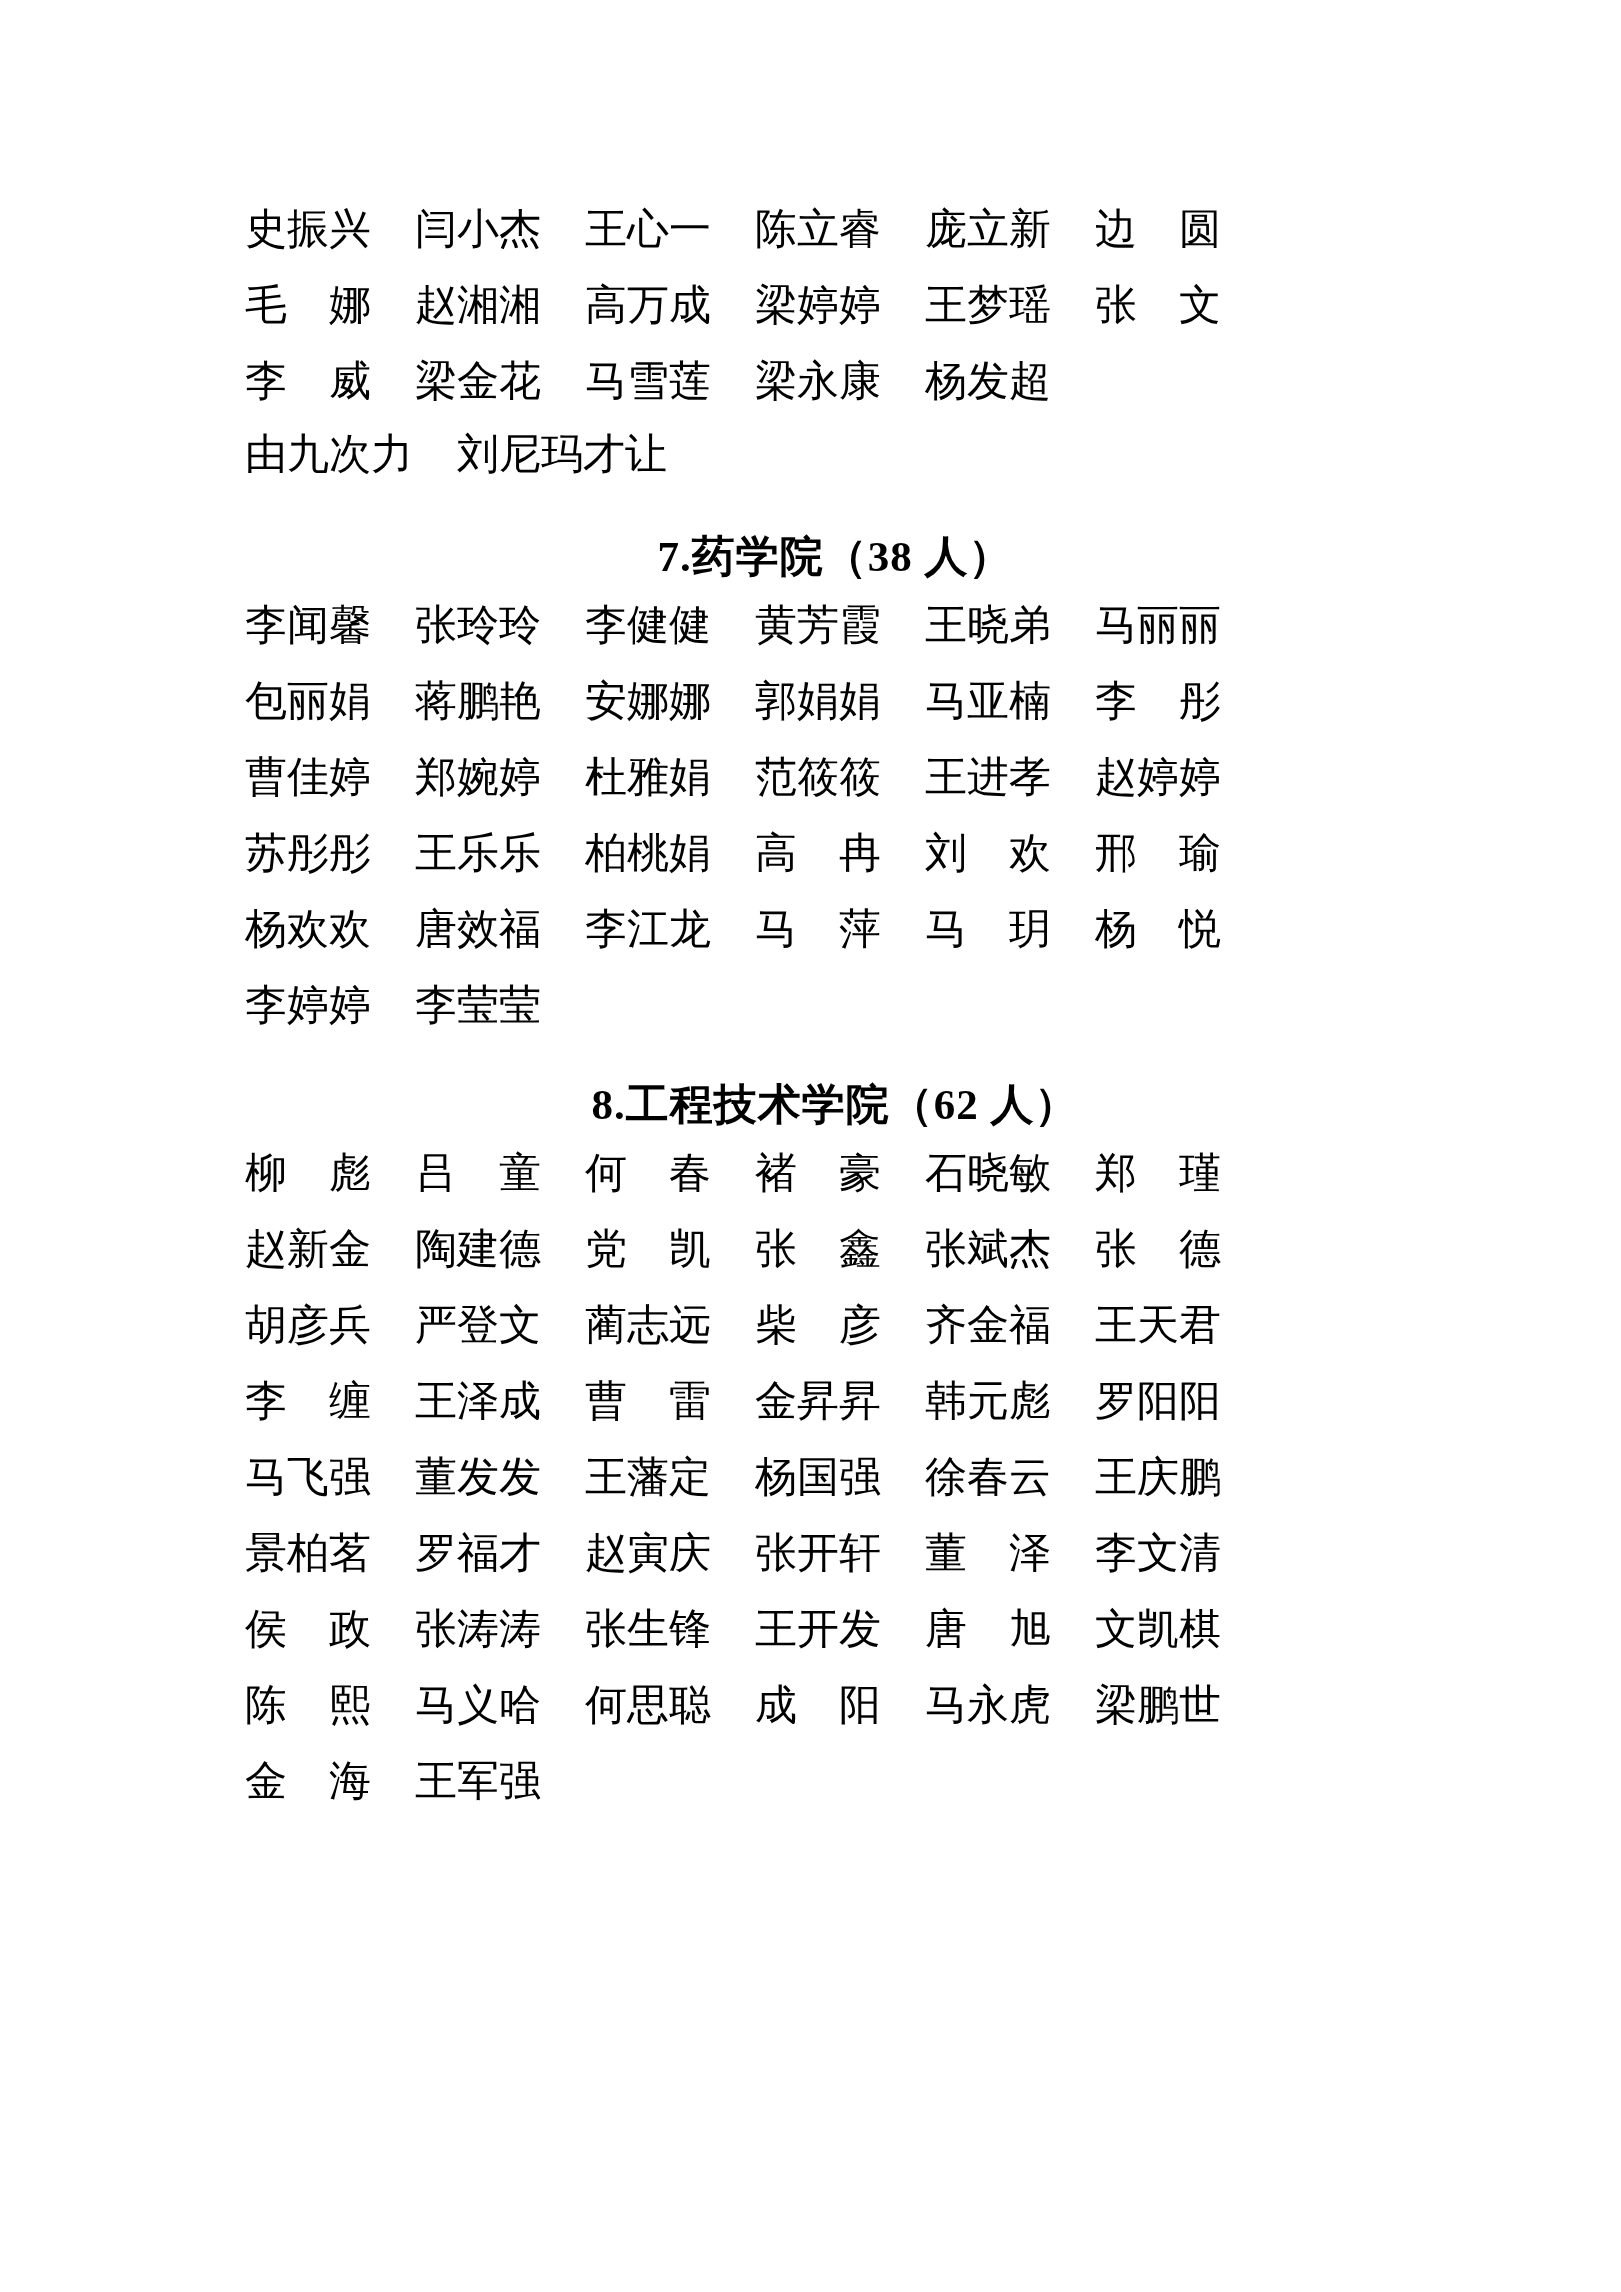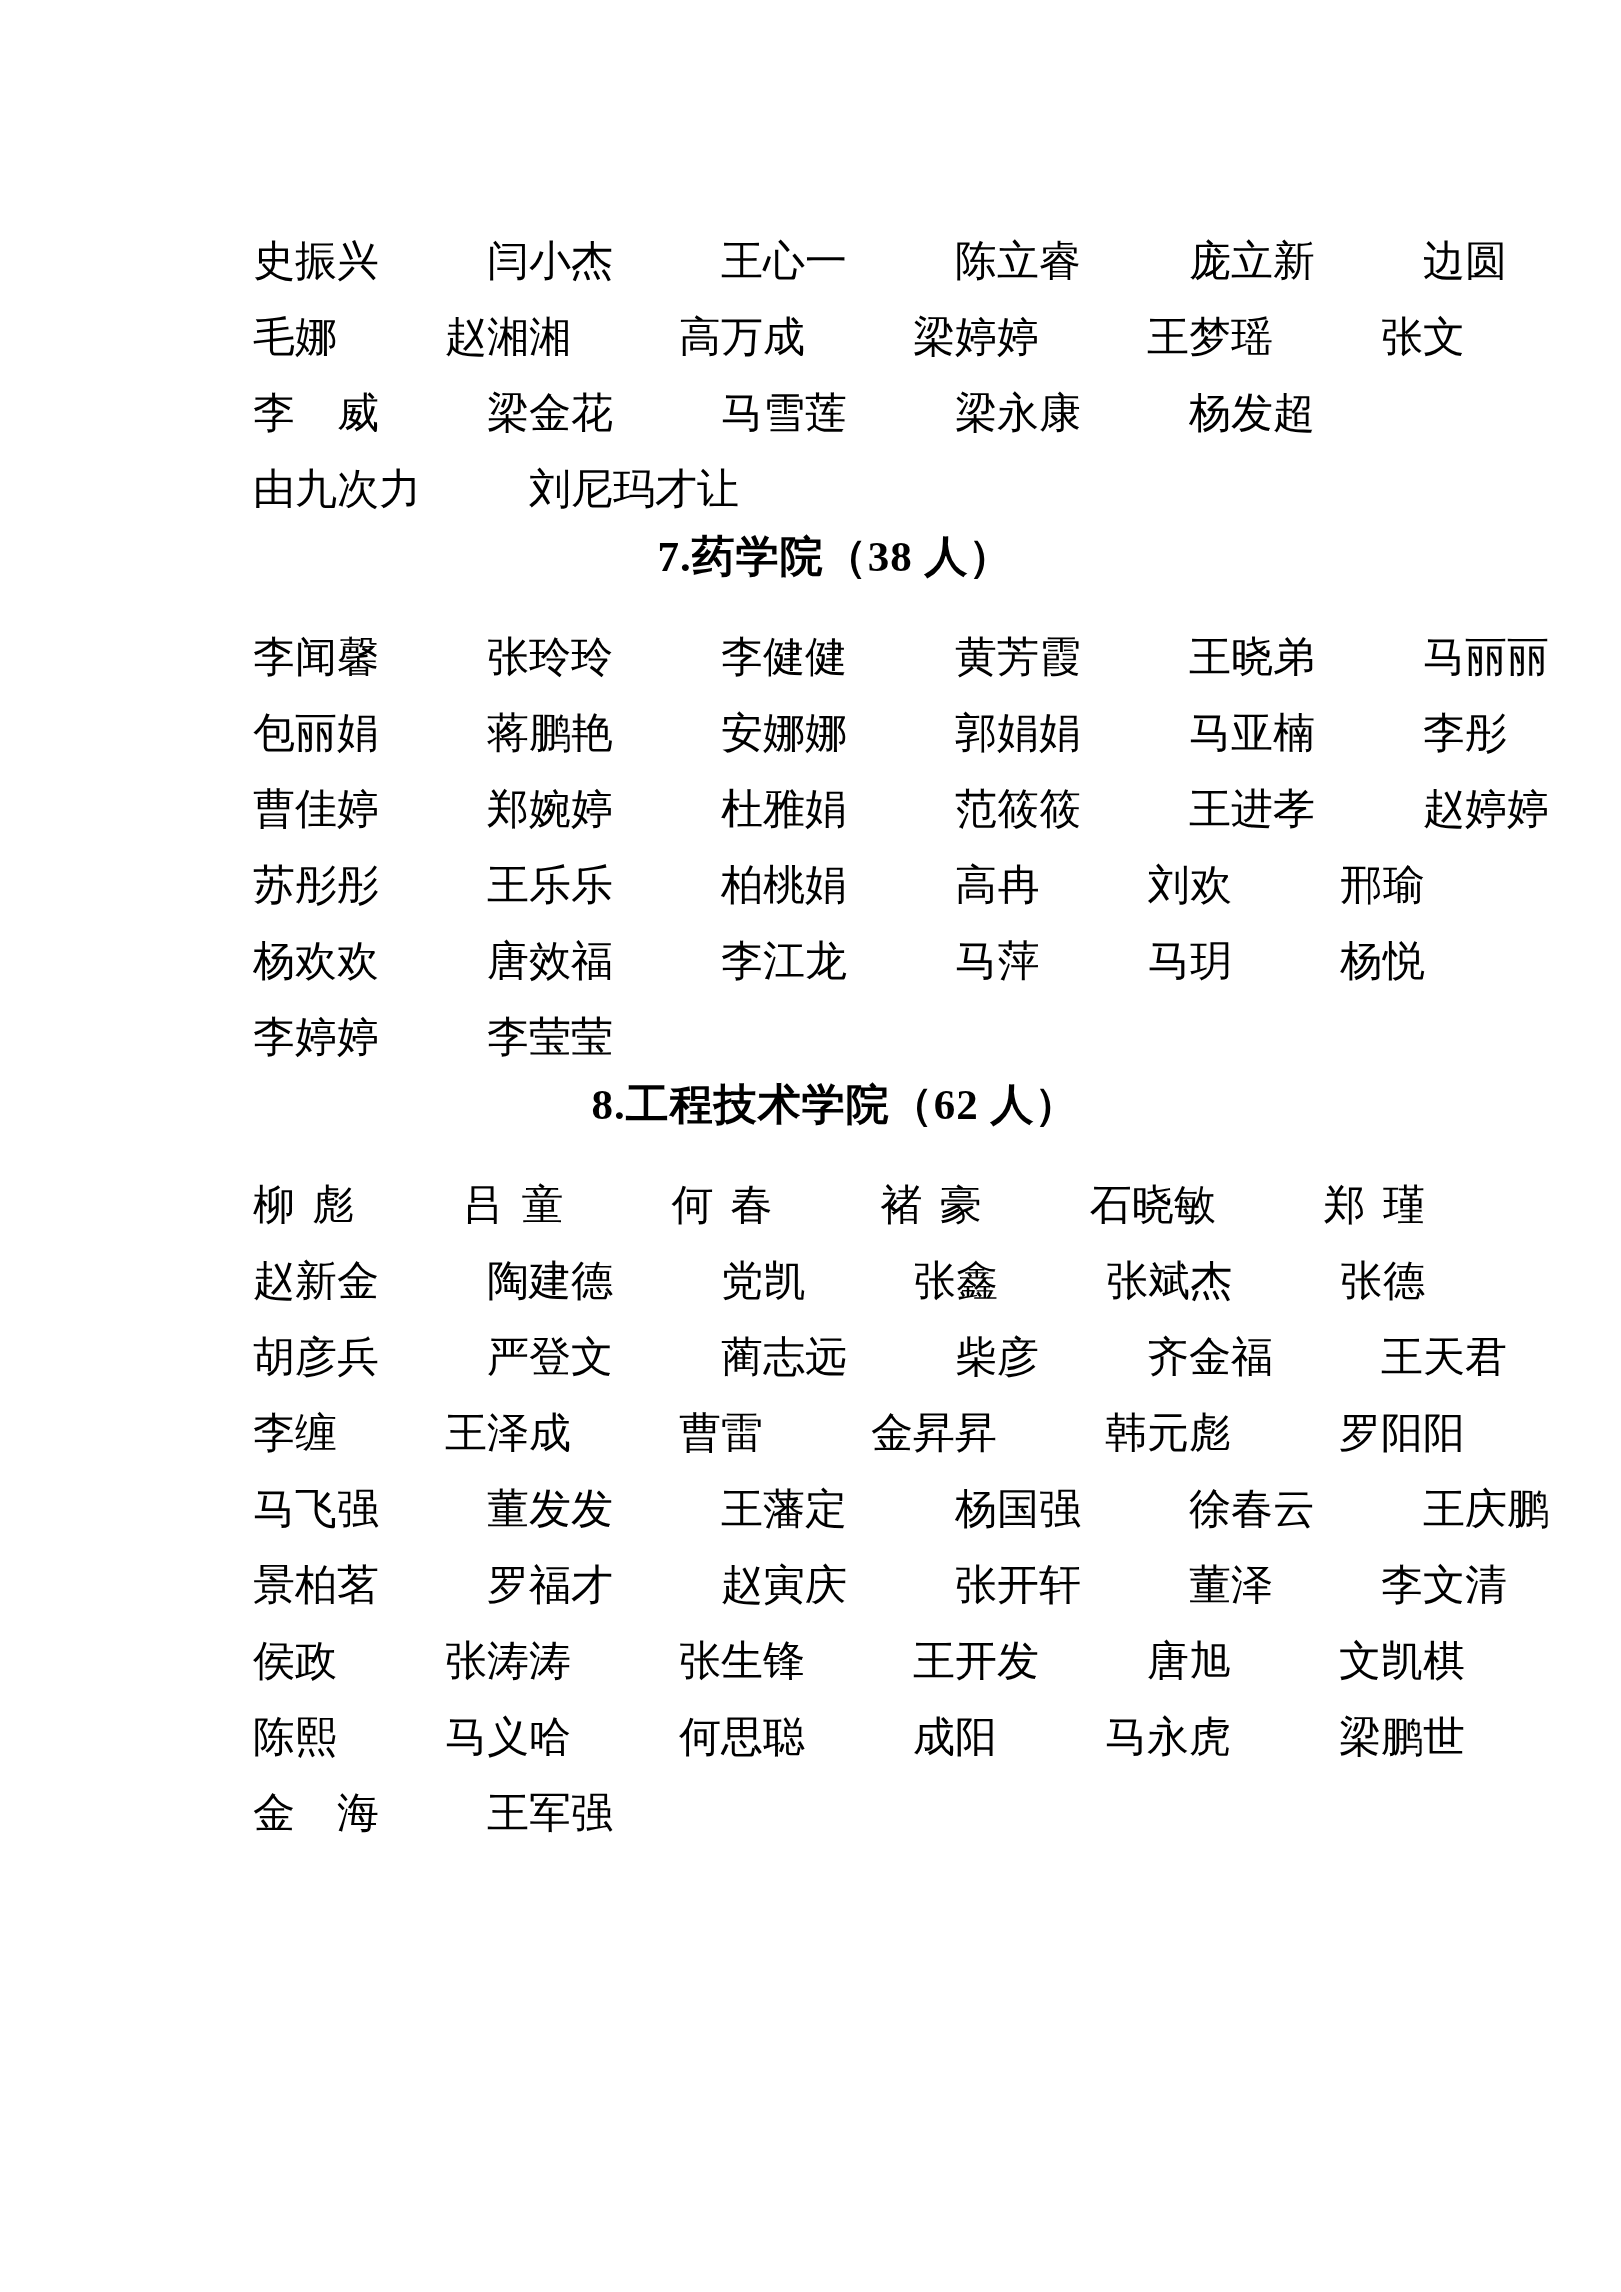--- a/index.html
+++ b/index.html
@@ -13,39 +13,39 @@
     height: 2293px;
     background: #ffffff;
     box-sizing: border-box;
     padding: 207px 196px 0 245px;
     color: #000000;
     font-family: "Liberation Serif", "DejaVu Serif", serif;
     overflow: hidden;
   }
   .name-row {
     display: flex;
-    gap: 108px;
+    gap: 44px;
     height: 76px;
-    align-items: flex-end;
-    margin-left: 8px;
+    align-items: flex-start;
   }
   .name-cell {
     display: inline-block;
     width: 126px;
     font-size: 42px;
     line-height: 1.05;
     white-space: nowrap;
     text-align: justify;
     text-align-last: justify;
     font-weight: 400;
   }
   .name-cell.wide {
     width: auto;
     text-align: left;
     text-align-last: left;
+    font-family: Liberation Mono, monospace;
   }
   .sec-header {
     height: 92px;
     line-height: 92px;
     font-size: 43px;
     font-weight: bold;
     letter-spacing: 1px;
     font-family: "Liberation Serif", "DejaVu Serif", serif;
     text-align: center;
   }

